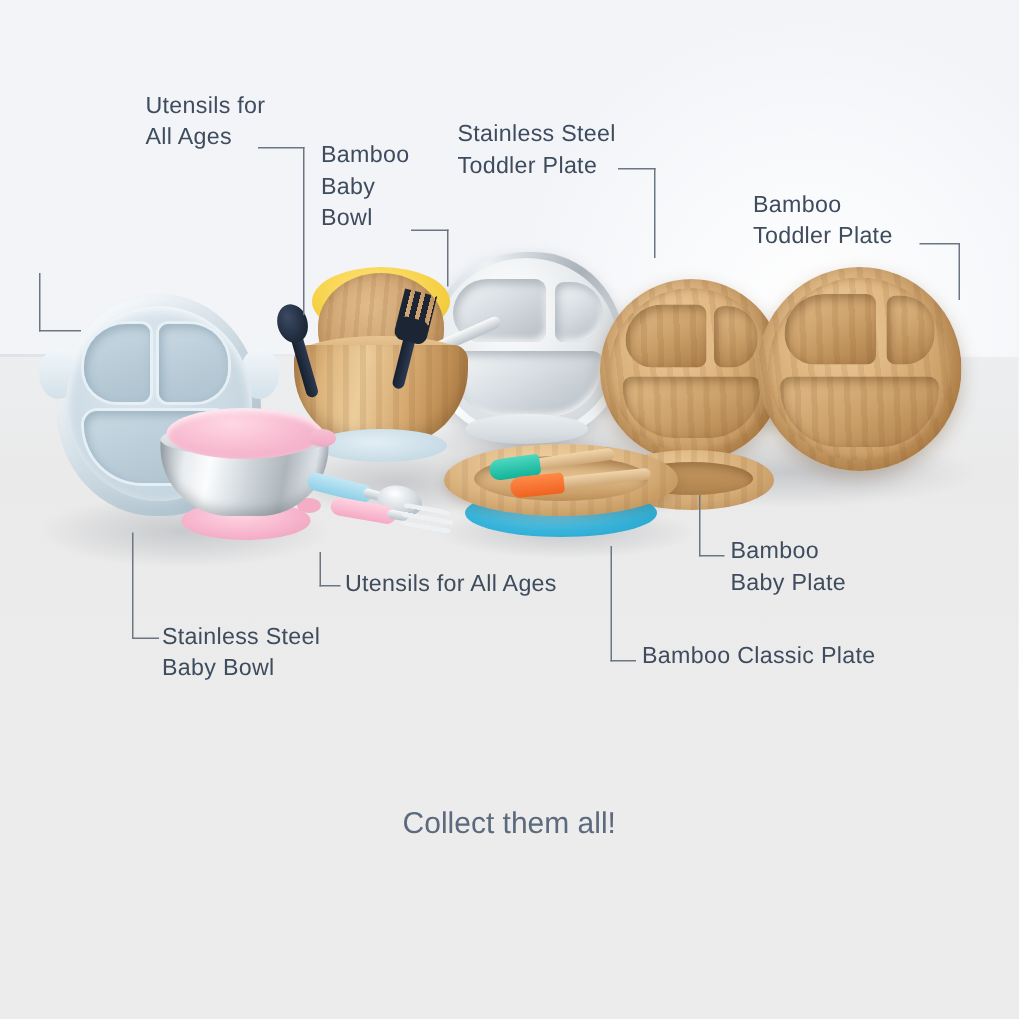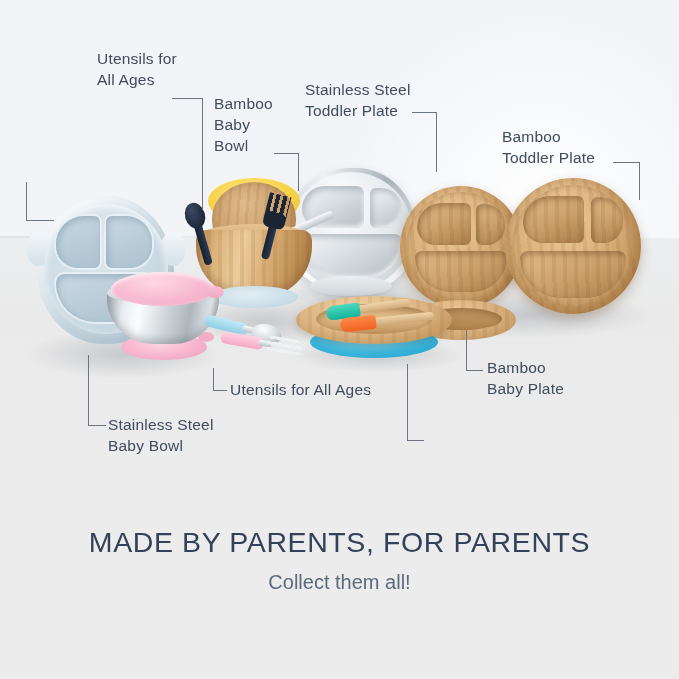--- a/index.html
+++ b/index.html
@@ -467,21 +467,21 @@
       <div class="neck"></div>
       <div class="tines"></div>
     </div>
   </div>
 
   <div class="leader" style="left:26px; top:182px; width:28px; height:40px;">
     <div class="v" style="left:0; top:0; height:39px;"></div>
     <div class="h" style="left:0; top:38px; width:28px;"></div>
   </div>
 
-  <div class="label" style="left:97px; top:48px;">Utensils for
+  <div class="label" style="left:97px; top:60px;">Utensils for
 All Ages</div>
   <div class="leader" style="left:172px; top:98px; width:32px; height:112px;">
     <div class="h" style="left:0; top:0; width:31px;"></div>
     <div class="v" style="left:30px; top:0; height:112px;"></div>
   </div>
 
   <div class="label" style="left:214px; top:93px;">Bamboo
 Baby
 Bowl</div>
   <div class="leader" style="left:274px; top:153px; width:26px; height:38px;">
@@ -516,23 +516,23 @@
     <div class="h" style="left:0; top:22px; width:14px;"></div>
   </div>
 
   <div class="label" style="left:487px; top:357px;">Bamboo
 Baby Plate</div>
   <div class="leader" style="left:466px; top:330px; width:17px; height:42px;">
     <div class="v" style="left:0; top:0; height:41px;"></div>
     <div class="h" style="left:0; top:40px; width:17px;"></div>
   </div>
 
+  <div class="label" style="left:428px; top:427px;">Bamboo Classic Plate</div>
   <div class="leader" style="left:407px; top:364px; width:17px; height:78px;">
     <div class="v" style="left:0; top:0; height:77px;"></div>
     <div class="h" style="left:0; top:76px; width:17px;"></div>
   </div>
 
 </div>
 
 <div id="caption-block">
-  <div id="headline">MADE BY PARENTS, FOR PARENTS</div>
   <div id="subheadline">Collect them all!</div>
 </div>
 
 </body></html>

